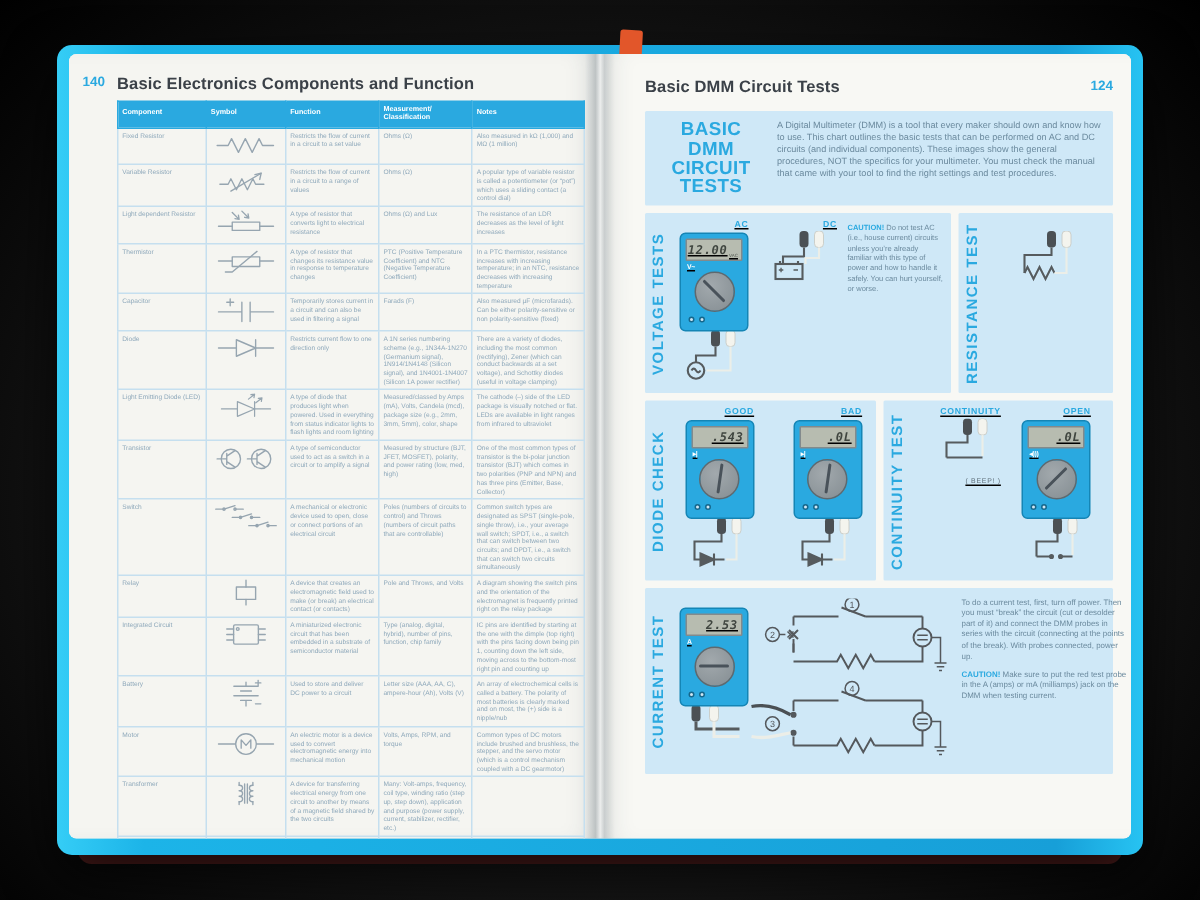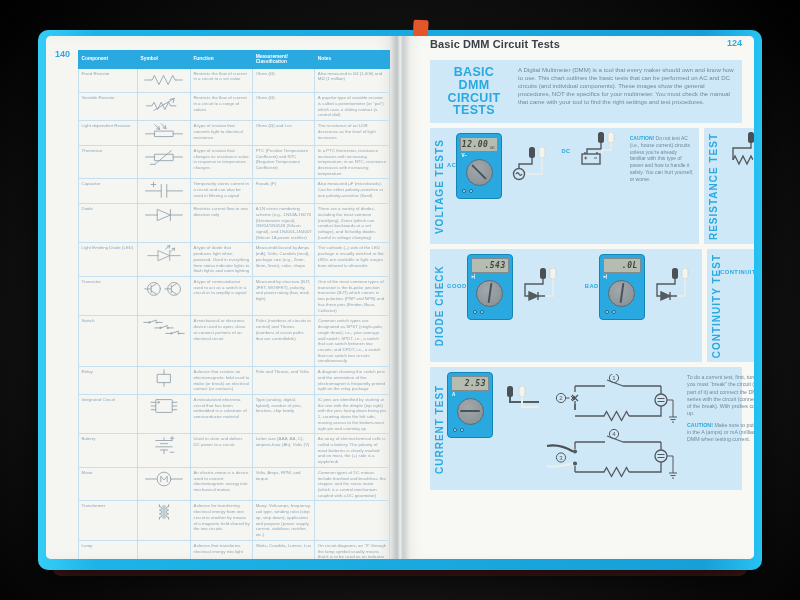--- a/index.html
+++ b/index.html
@@ -27,21 +27,21 @@
   .pages{
     position:relative;width:100%;height:100%;display:flex;
     background:#f6f6f3;border-radius:5px;overflow:hidden;z-index:1;
   }
   .pages::before{
     content:"";position:absolute;left:48.6%;top:0;width:2.8%;height:100%;z-index:5;pointer-events:none;
     background:linear-gradient(90deg,rgba(90,105,115,0) 0%,rgba(90,105,115,.22) 35%,rgba(255,255,255,.5) 50%,rgba(90,105,115,.18) 65%,rgba(90,105,115,0) 100%);
   }
   .page{width:50%;height:100%;box-sizing:border-box;position:relative;}
   .page.left{background:#f5f5f1;padding:14px 10px 8px 32px;box-shadow:inset -16px 0 20px -14px rgba(40,60,75,.28);}
-  .page.right{background:#f8f8f4;padding:2px 12px 8px 30px;box-shadow:inset 16px 0 20px -14px rgba(40,60,75,.22);}
+  .page.right{background:#f8f8f4;padding:16px 12px 8px 30px;box-shadow:inset 16px 0 20px -14px rgba(40,60,75,.22);}
 
   .pgnum{font-weight:bold;color:#2aa9e0;font-size:9px;}
   .pgnum.left-num{position:absolute;left:9px;top:13px;}
   h1.page-title{margin:0 0 5px 0;font-size:11px;color:#3b4148;letter-spacing:.1px;}
 
   
   table.comp{width:100%;border-collapse:collapse;table-layout:fixed;}
   table.comp col.c1{width:19%}table.comp col.c2{width:17%}table.comp col.c3{width:20%}
   table.comp col.c4{width:20%}table.comp col.c5{width:24%}
   table.comp th{
@@ -72,21 +72,21 @@
   .vlabel{
     writing-mode:vertical-rl;transform:rotate(180deg);
     color:#2aa9e0;font-weight:bold;font-size:10px;letter-spacing:1px;
     text-align:center;flex:none;width:14px;line-height:14px;
   }
   .panel-main{flex:1;display:flex;gap:6px;justify-content:center;align-items:flex-start;}
   .caution{margin:2px 0 0 1px;font-size:5px;line-height:1.35;color:#6b8a9e;width:64px;flex:none;}
   .caution b{color:#2aa9e0;}
 
   
-  .meter-unit{display:flex;align-items:center;flex:none;}
+  .meter-unit{display:flex;flex-direction:column;align-items:flex-end;flex:none;text-decoration:underline;}
   .meter-label{color:#2aa9e0;font-weight:bold;font-size:5.8px;letter-spacing:.5px;margin-bottom:1px;height:7px;}
   .meter{
     width:46px;height:66px;background:#2aa9e0;border:1px solid #1585b5;border-radius:4px;
     box-sizing:border-box;padding:3px 3px 2px 3px;position:relative;
   }
   .lcd{
     height:15px;background:#b7bcb0;border:1px solid #828a8c;border-radius:1px;
     display:flex;align-items:center;justify-content:flex-end;padding:0 2px;box-sizing:border-box;
   }
   .lcd .reading{font-family:"DejaVu Sans Mono",monospace;font-style:italic;font-weight:bold;font-size:8px;color:#3f453f;letter-spacing:.5px;}
@@ -108,20 +108,21 @@
 </style>
 </head>
 <body>
 
 <div class="book">
   <div class="bookmark"></div>
   <div class="pages">
 
     <section class="page left">
       <div class="pgnum left-num">140</div>
+      <h1 class="page-title">Basic Electronics Components and Function</h1>
       <table class="comp">
         <colgroup>
             <col class="c1">
             <col class="c2">
             <col class="c3">
             <col class="c4">
             <col class="c5">
           </colgroup>
         <thead>
             <tr id="tbl-head">

